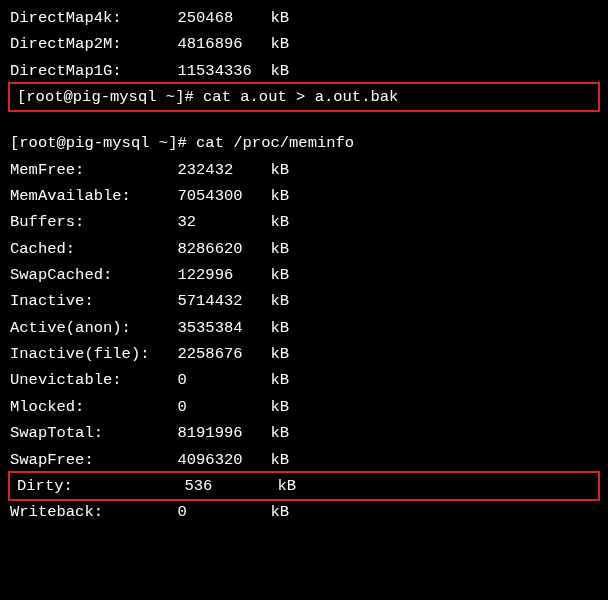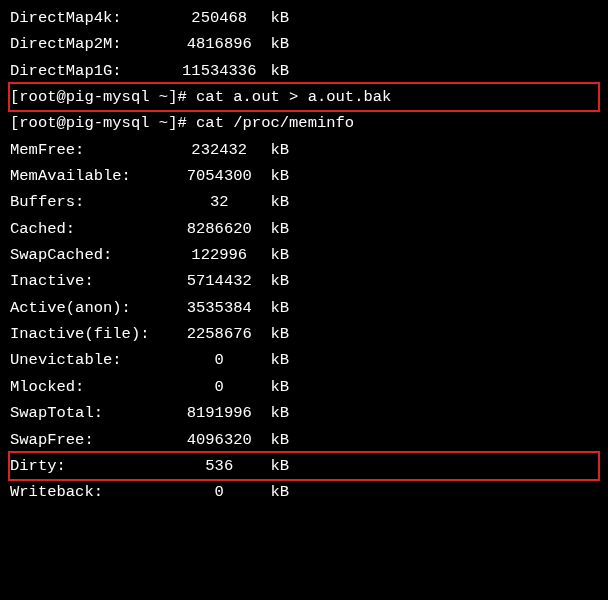--- a/index.html
+++ b/index.html
@@ -8,37 +8,39 @@
       background: #000;
       color: #fff;
       font-family: "Courier New", Consolas, monospace;
       font-size: 15.5px;
       line-height: 1.7;
       width: 608px;
       box-sizing: border-box;
     }
     .line {
       white-space: pre;
+      margin-top: 20px;
     }
     .highlight {
       box-shadow: 0 0 0 2px #d22;
       white-space: pre;
       display: block;
+      padding-left: 7px;
     }
     .kv {
       white-space: pre;
     }
     .label {
       display: inline-block;
       width: 18ch;
     }
     .val {
       display: inline-block;
       width: 9ch;
-      text-align: center;
+      text-align: left;
     }
     .unit {
       display: inline-block;
     }
   </style>
 </head>
 <body>
 
 <div id="container">
     <div class="kv"><span class="label">DirectMap4k:</span><span class="val">250468</span><span class="unit"> kB</span></div>

